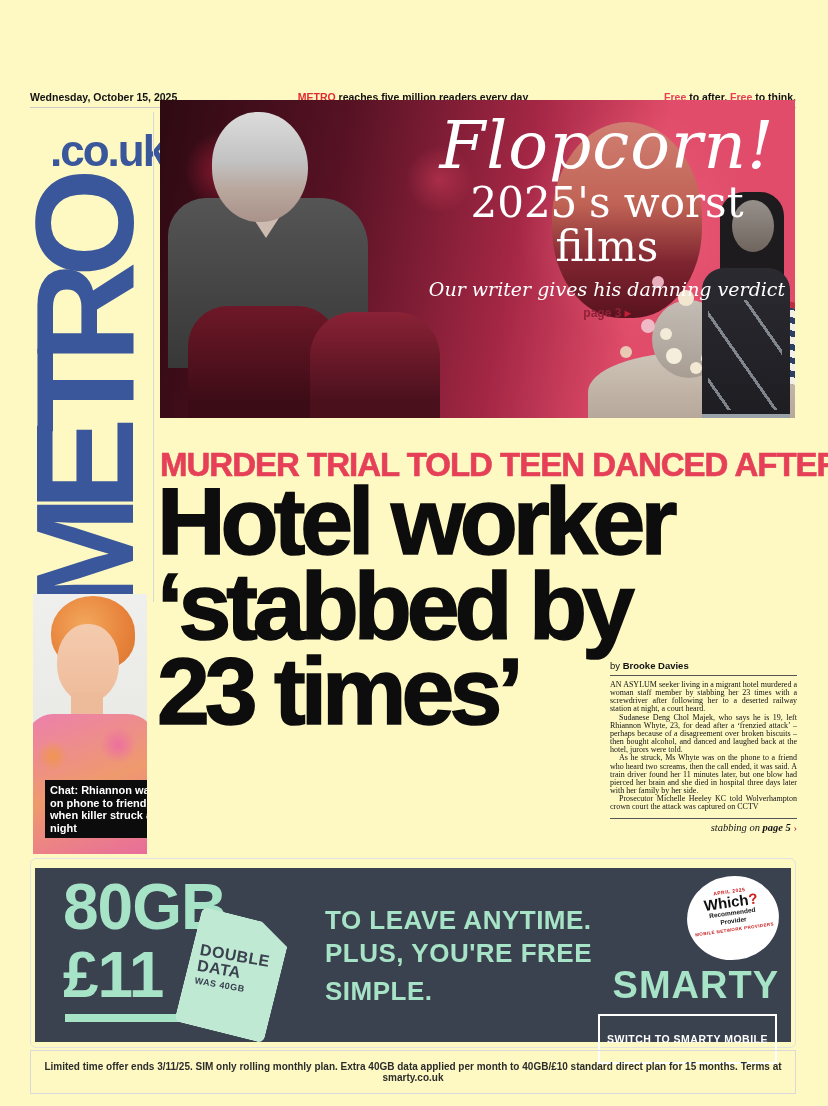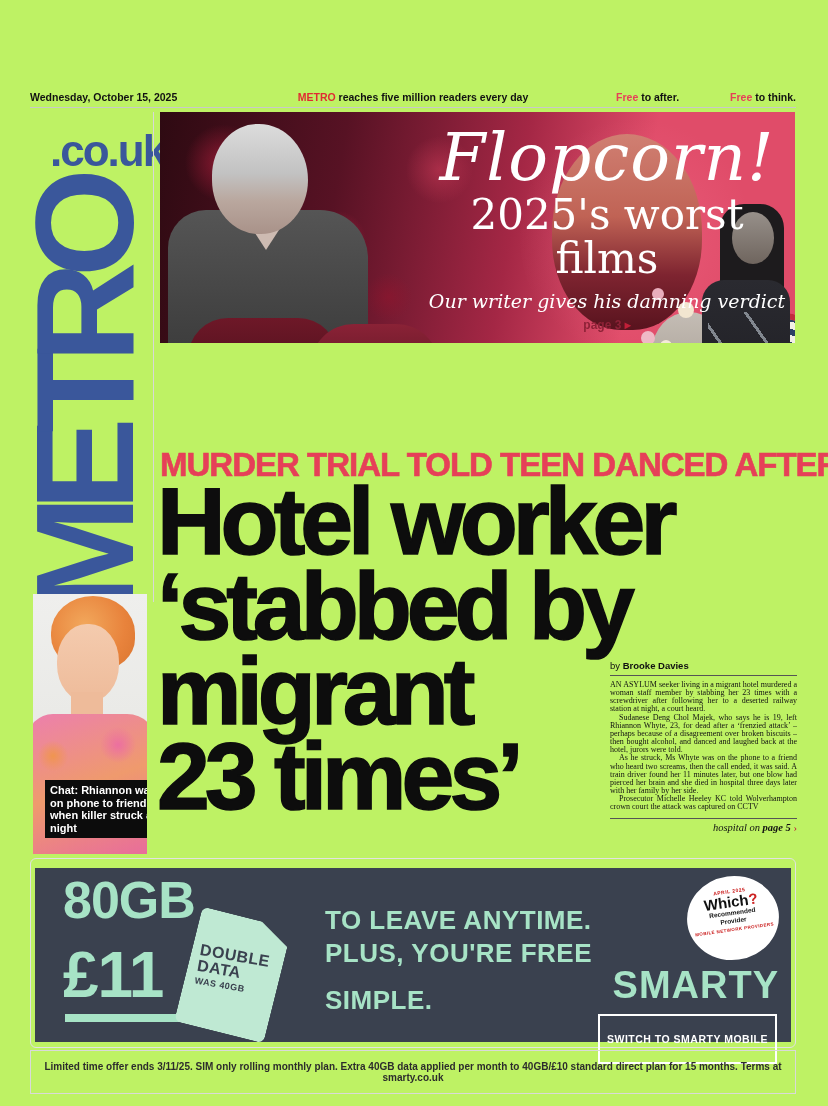--- a/index.html
+++ b/index.html
@@ -1,37 +1,37 @@
 <!DOCTYPE html>
 <html><head>
 <meta charset="utf-8">
 <style>
   html,body{margin:0;padding:0;background:#fff;}
-  .page{position:relative;width:828px;height:1106px;background:#bef264;overflow:hidden;
+  .page{position:relative;width:828px;height:1106px;background:#fef9c3;overflow:hidden;
         font-family:"Liberation Sans",sans-serif;}
 
   
   .topbar{position:absolute;left:30px;top:90px;width:766px;height:17px;
           border-bottom:1px solid #c9c9c9;font-size:10.5px;font-weight:bold;color:#111;}
   .topbar .date{position:absolute;left:0;top:1px;}
   .topbar .tagline{position:absolute;left:50%;transform:translateX(-50%);top:1px;white-space:nowrap;}
   .topbar .slogan{position:absolute;right:0;top:1px;white-space:nowrap;}
   .red{color:#e02b33;}
-  .pinkred{color:#e64058;margin-left:48px;}
+  .pinkred{color:#e64058;}
 
   
   .couk{position:absolute;left:50px;top:126px;font-size:44px;font-weight:900;
         letter-spacing:-2px;color:#3a579b;}
   .metro-vert{position:absolute;left:30px;top:612px;transform:rotate(-90deg);
         transform-origin:0 0;font-size:140px;line-height:0.78;font-weight:900;
         letter-spacing:-0.11em;color:#3a579b;white-space:nowrap;}
   .mast-rule{position:absolute;left:153px;top:112px;width:1px;height:490px;background:#d8d8d8;}
 
   
-  .banner{position:absolute;left:160px;top:112px;width:635px;height:231px;overflow:hidden;
+  .banner{position:absolute;left:160px;top:100px;width:635px;height:318px;overflow:hidden;
     background:
       radial-gradient(circle 55px at 10% 22%, rgba(205,35,70,.55), transparent 70%),
       radial-gradient(circle 40px at 28% 55%, rgba(215,45,80,.45), transparent 70%),
       radial-gradient(circle 48px at 44% 25%, rgba(230,70,100,.40), transparent 70%),
       radial-gradient(circle 34px at 36% 80%, rgba(150,20,45,.50), transparent 70%),
       linear-gradient(100deg,#2e0a12 0%,#571224 28%,#a42745 55%,#e04c69 74%,#e04c69 100%); text-decoration: underline;}
   .amy-head{position:absolute;left:52px;top:12px;width:96px;height:110px;border-radius:48% 52% 50% 50%;
       background:linear-gradient(180deg,#dcdcdc 0%,#c2c2c2 45%,#b9a79e 70%,#a99289 100%);}
   .amy-body{position:absolute;left:8px;top:98px;width:200px;height:170px;border-radius:38px 48px 0 0;
       background:linear-gradient(180deg,#555 0%,#434343 60%,#383838 100%);}
@@ -108,31 +108,31 @@
   .article p.indent{text-indent:9px;}
   .cont-rule{border:none;border-top:1px solid #555;margin:6px 0 3px 0;}
   .continued{font-family:"Liberation Serif",serif;font-style:italic;font-size:10.5px;text-align:right;}
   .continued b{font-weight:bold;}
   .continued .arr{color:#c21f38;font-style:normal;}
 
   
   .ad-slot{position:absolute;left:30px;top:858px;width:764px;height:188px;
            border:1px solid #e2e2e2;border-radius:6px;}
   .ad{position:absolute;left:4px;top:9px;width:756px;height:174px;background:#3a414f;color:#a7e3c6;}
-  .ad-gb{position:absolute;left:28px;top:2px;font-size:52px;font-weight:900;letter-spacing:-1px;text-align:center;}
+  .ad-gb{position:absolute;left:28px;top:2px;font-size:64px;font-weight:900;letter-spacing:-1px;text-align:center;}
   .ad-price{position:absolute;left:28px;top:70px;font-size:64px;font-weight:900;letter-spacing:-1px;}
   .ad-underline{position:absolute;left:30px;top:146px;width:148px;height:8px;background:#a7e3c6;}
   .sim{position:absolute;left:152px;top:48px;width:92px;height:118px;transform:rotate(14deg);
        background:#bfe9d3;border-radius:7px;color:#3a414f;
        clip-path:polygon(0 0,66% 0,100% 16%,100% 100%,0 100%);}
   .sim-in{position:absolute;left:9px;top:32px;transform:rotate(-4deg);font-weight:900;}
   .sim-l1,.sim-l2{font-size:16px;line-height:16px;letter-spacing:0.5px;}
   .sim-l3{font-size:9px;margin-top:2px;letter-spacing:0.5px;}
   .ad-msg{position:absolute;left:290px;top:36px;font-size:26px;line-height:33px;font-weight:900;letter-spacing:0.5px;}
-  .ad-msg .simple{margin-top:14px;}
+  .ad-msg .simple{margin-top:5px;}
   .which{position:absolute;left:652px;top:8px;width:92px;height:84px;background:#fff;border-radius:50%;
          transform:rotate(-8deg);text-align:center;color:#111;}
   .which .top{font-size:5px;color:#c22;font-weight:bold;margin-top:12px;letter-spacing:0.5px;}
   .which .brand{font-size:15px;font-weight:900;line-height:15px;}
   .which .brand .q{color:#c22;}
   .which .sub{font-size:6.5px;font-weight:bold;line-height:7.5px;}
   .which .bot{font-size:4.5px;color:#c22;font-weight:bold;margin-top:3px;letter-spacing:0.4px;}
   .smarty{position:absolute;right:12px;top:96px;font-size:38px;font-weight:700;letter-spacing:1px;}
   .cta{position:absolute;right:14px;top:146px;border:2px solid #fff;color:#fff;
        font-size:10.5px;font-weight:900;letter-spacing:0.5px;padding:17px 7px;}
@@ -188,21 +188,20 @@
         <span>page 3</span>
         <span class="arr">▸</span>
       </div>
     </div>
   </div>
 
   <div class="strap">MURDER TRIAL TOLD TEEN DANCED AFTER KILLING</div>
   <div class="headline">
     <div>Hotel worker</div>
     <div>‘stabbed by</div>
-    <div>migrant</div>
     <div>23 times’</div>
   </div>
 
   <div class="photo">
     <div class="ph-hair"></div>
     <div class="ph-face"></div>
     <div class="ph-neck"></div>
     <div class="ph-top"></div>
     <div class="caption">Chat: Rhiannon was on phone to friend when killer struck at night</div>
   </div>
@@ -212,21 +211,21 @@
       <span>by</span>
       <b>Brooke Davies</b>
     </div>
     <hr class="rule">
     <p>AN ASYLUM seeker living in a migrant hotel murdered a woman staff member by stabbing her 23 times with a screwdriver after following her to a deserted railway station at night, a court heard.</p>
     <p class="indent">Sudanese Deng Chol Majek, who says he is 19, left Rhiannon Whyte, 23, for dead after a ‘frenzied attack’ – perhaps because of a disagreement over broken biscuits – then bought alcohol, and danced and laughed back at the hotel, jurors were told.</p>
     <p class="indent">As he struck, Ms Whyte was on the phone to a friend who heard two screams, then the call ended, it was said. A train driver found her 11 minutes later, but one blow had pierced her brain and she died in hospital three days later with her family by her side.</p>
     <p class="indent">Prosecutor Michelle Heeley KC told Wolverhampton crown court the attack was captured on CCTV</p>
     <hr class="cont-rule">
     <div class="continued">
-      <span>hospital on </span><b>page 5</b>
+      <span>stabbing on </span><b>page 5</b>
       <span class="arr">›</span>
     </div>
   </div>
 
   <div class="ad-slot">
     <div class="ad">
       <div class="ad-gb">80GB</div>
       <div class="ad-price">£11</div>
       <div class="ad-underline"></div>
       <div class="sim">

